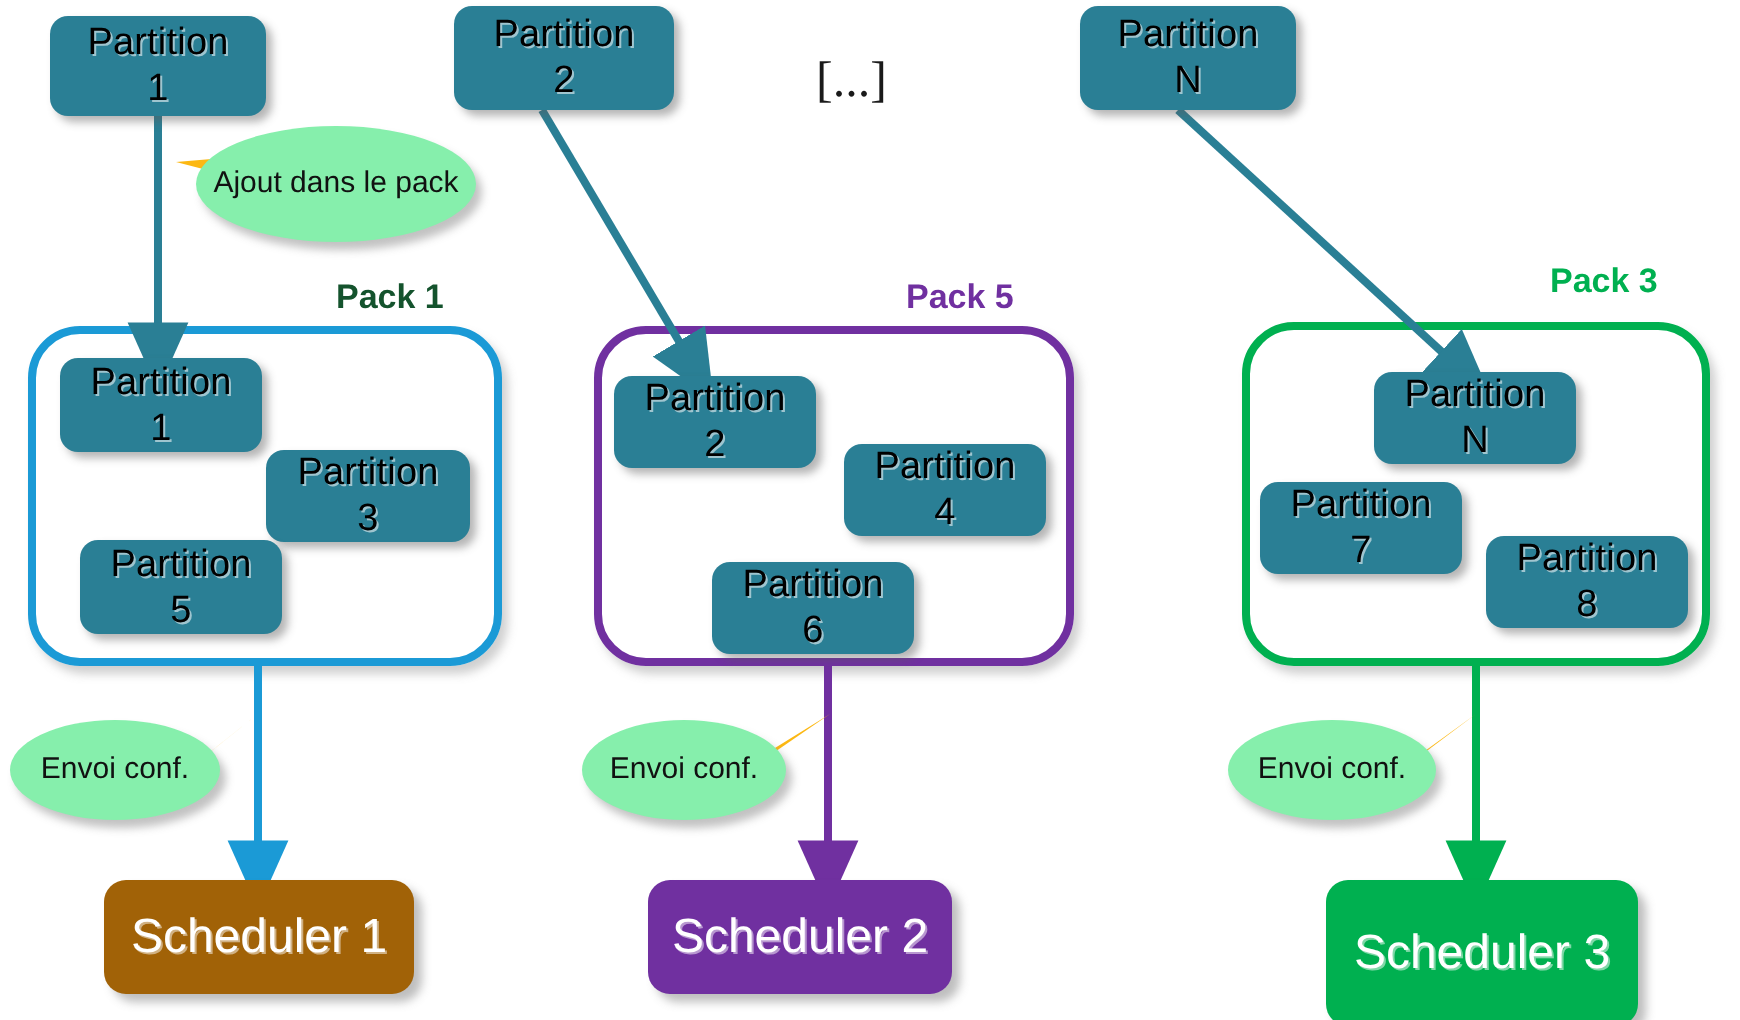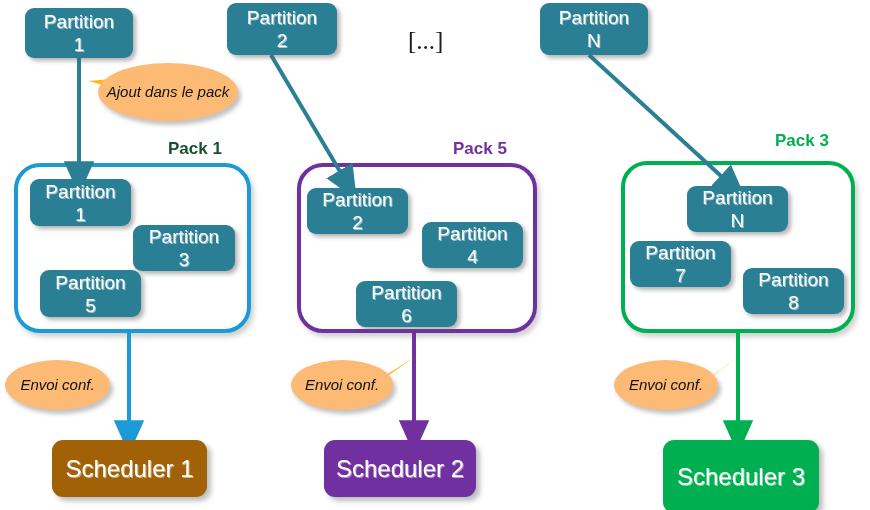--- a/index.html
+++ b/index.html
@@ -17,21 +17,21 @@
     background: #ffffff;
     overflow: hidden;
   }
 
   
   .partition {
     position: absolute;
     box-sizing: border-box;
     background: #2a7f95;
     border-radius: 9px;
-    color: #ffffff;
+    color: #000000;
     font-size: 19px;
     line-height: 23px;
     text-align: center;
     display: flex;
     flex-direction: column;
     align-items: center;
     justify-content: center;
     box-shadow: 3px 3px 4px rgba(90,90,90,0.45);
     text-shadow: 1px 1px 0 rgba(255,255,255,0.55);
     z-index: 6;
@@ -74,32 +74,31 @@
     z-index: 6;
   }
 
   
   .callout {
     position: absolute;
     z-index: 8;
   }
   .callout .bubble {
     position: absolute;
-    background: #fdba74;
+    background: #86efac;
     border-radius: 50%;
     display: flex;
     align-items: center;
     justify-content: center;
     text-align: center;
     font-size: 15px;
     color: #111111;
     line-height: 18px;
     box-shadow: 3px 4px 4px rgba(120,120,120,0.45);
     z-index: 2;
-    font-style: italic;
   }
   .callout svg {
     position: absolute;
     left: 0; top: 0;
     overflow: visible;
     z-index: 1;
   }
 
   
   #arrows {

